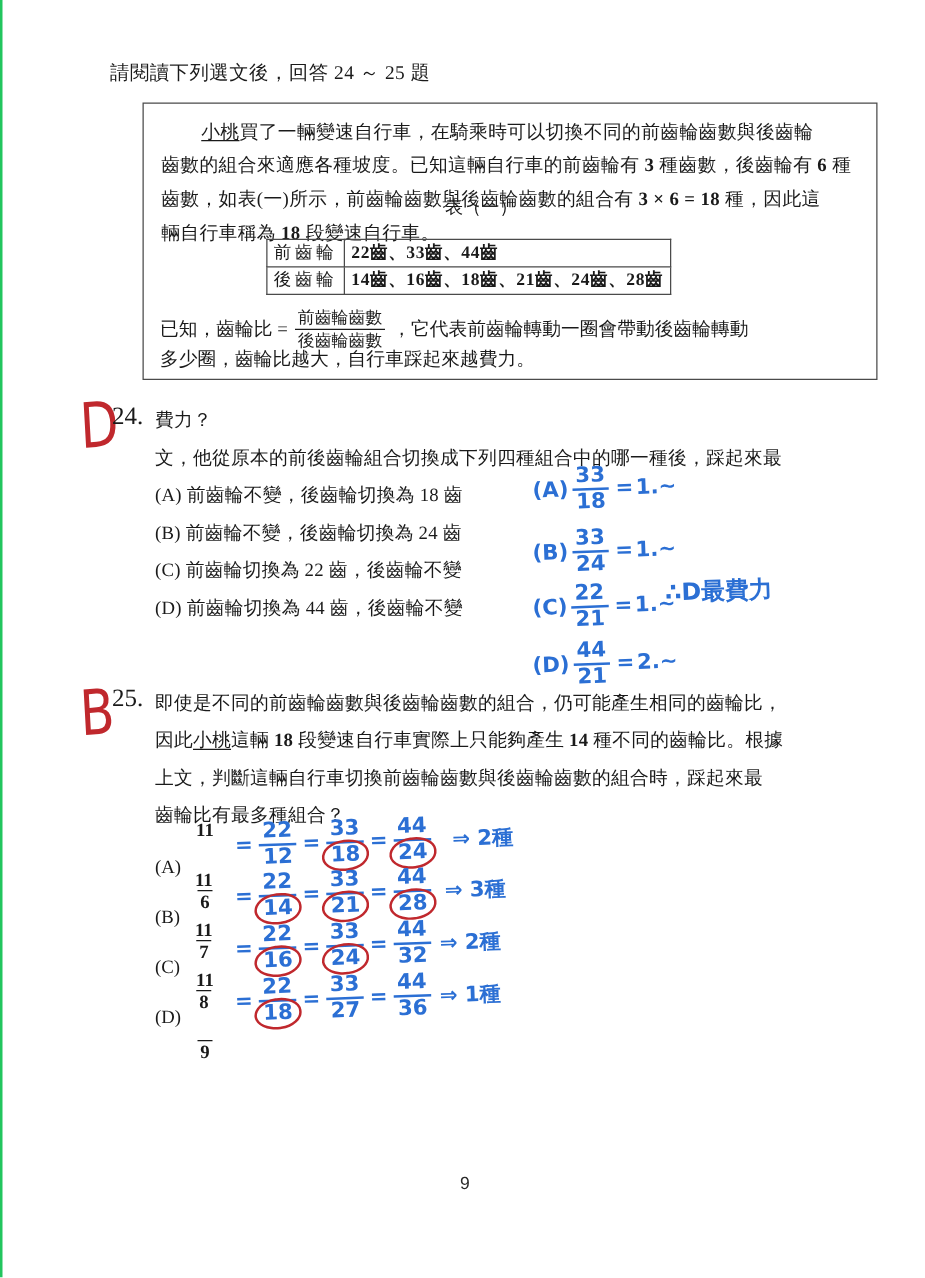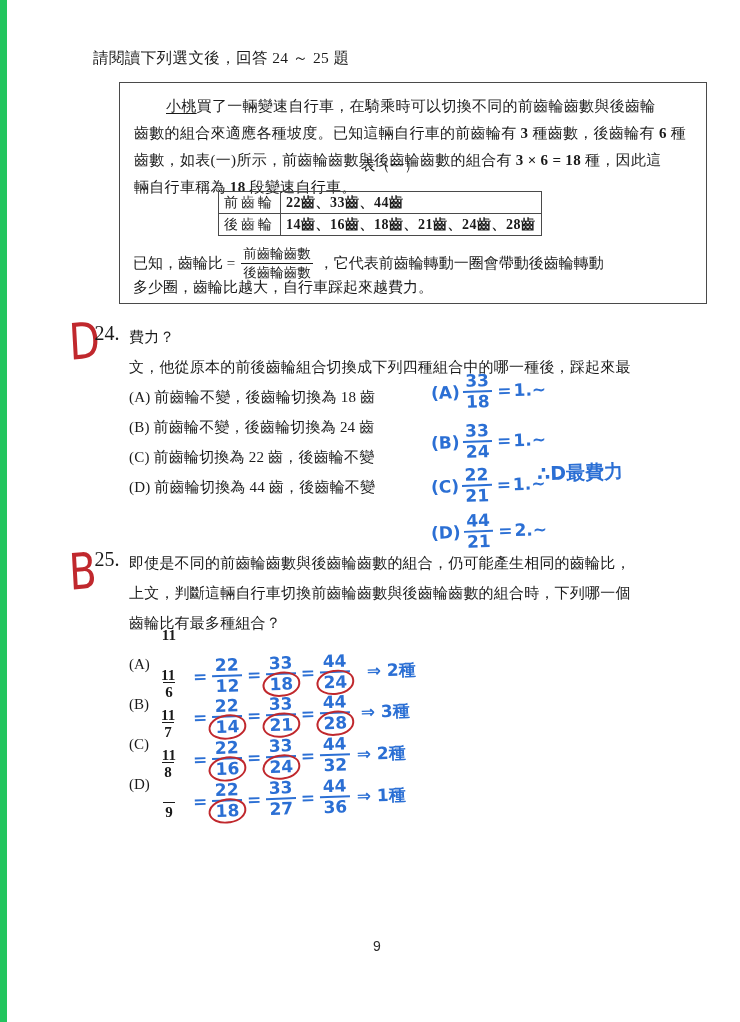--- a/index.html
+++ b/index.html
@@ -10,21 +10,21 @@
   body {
     font-family: "Liberation Serif", "DejaVu Serif", serif;
     color: #1a1a1a;
   }
   #page {
     position: relative;
     width: 740px;
     height: 1022px;
     background: #ffffff;
     overflow: hidden;
-    border-left: 7px solid #22c55e;
+    border-left: 2px solid #22c55e;
     box-sizing: border-box;
   }
 
   
   .hdr {
     position: absolute;
     left: 86px;
     top: 48px;
     font-size: 15.5px;
     letter-spacing: 0.4px;
@@ -305,21 +305,22 @@
   </div>
 
   <div class="hw" style="left:530px; top:460px; font-size:19px;">∴D最費力</div>
 
   <div class="ans-letter" style="left:62px; top:548px;">B</div>
 
   <div class="q" style="left:86px; top:548px;">
     <div class="q-no">25.</div>
     <div class="q-body">
       <div class="tline">即使是不同的前齒輪齒數與後齒輪齒數的組合，仍可能產生相同的齒輪比，</div>
-      <div class="tline">上文，判斷這輛自行車切換前齒輪齒數與後齒輪齒數的組合時，下列哪一個</div>
+      <div class="tline">因此<span class="u">小桃</span>這輛 <b class="bn">18</b> 段變速自行車實際上只能夠產生 <b class="bn">14</b> 種不同的齒輪比。根據</div>
+      <div class="tline">上文，判斷這輛自行車切換前齒輪齒數與後齒輪齒數的組合時，踩起來最</div>
       <div class="tline">齒輪比有最多種組合？</div>
 
       <div class="opt-frac" style="margin-top:6px;">
         <span class="tag">(A)</span>
         <span class="frac">
           <span class="top">11</span>
           <span class="bot">6</span>
         </span>
       </div>
       <div class="opt-frac">

